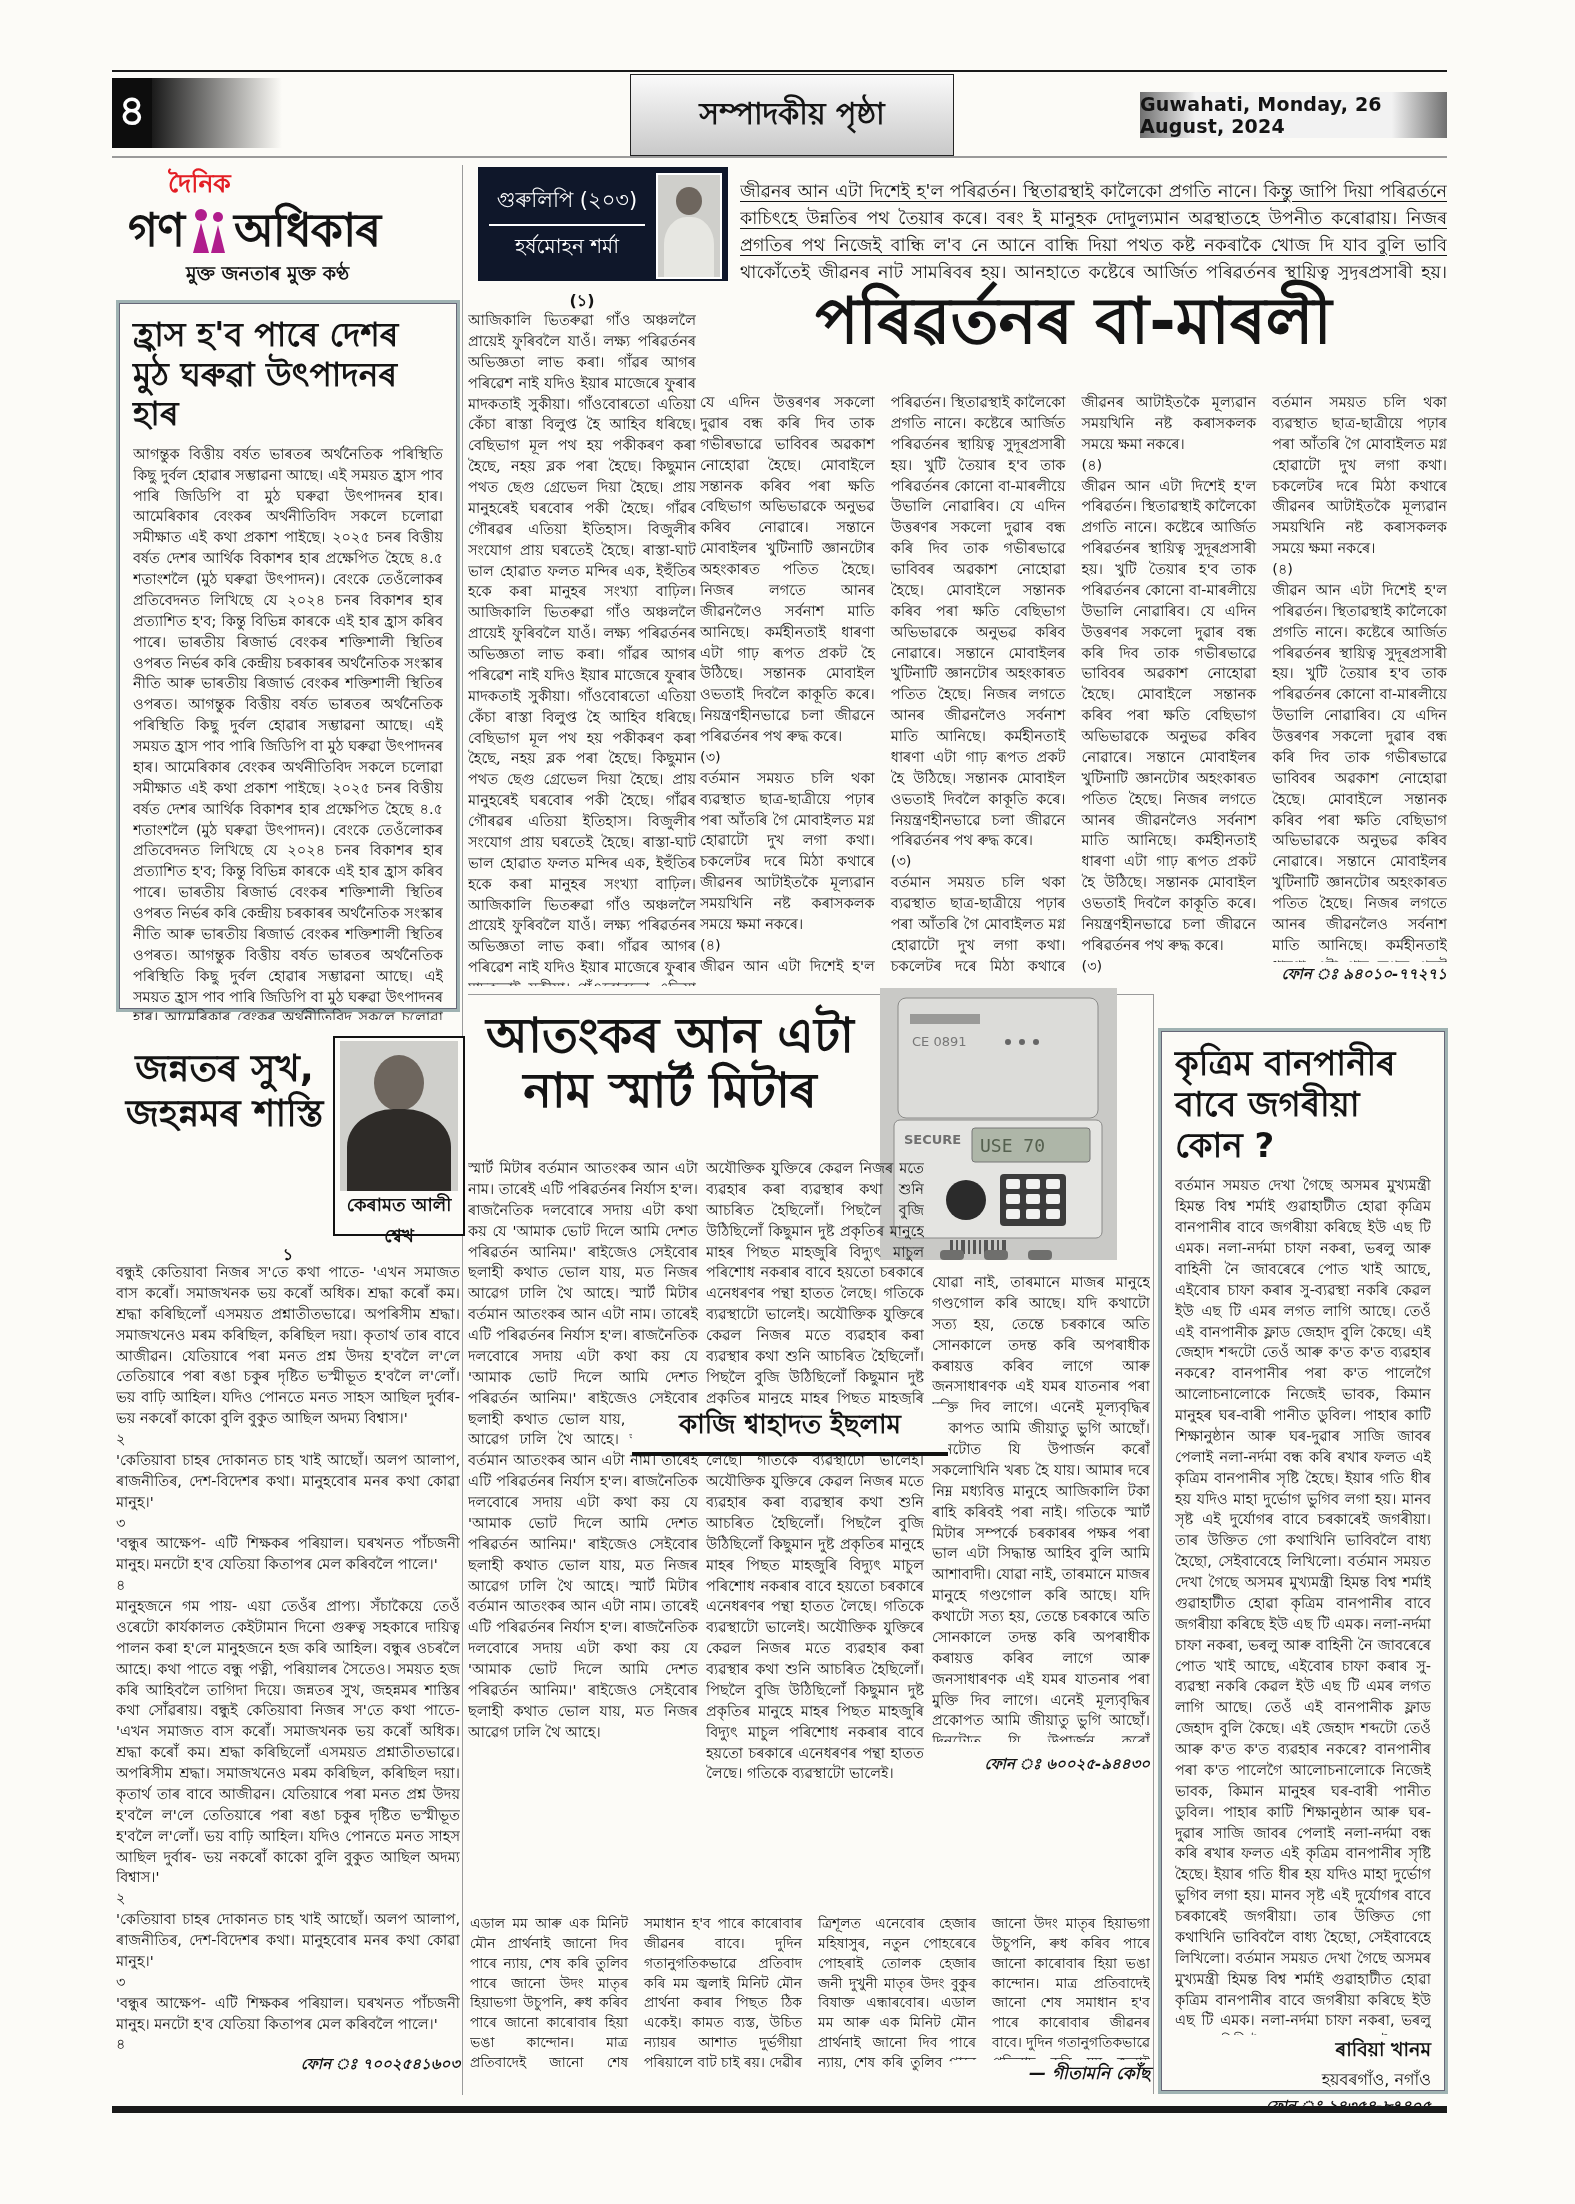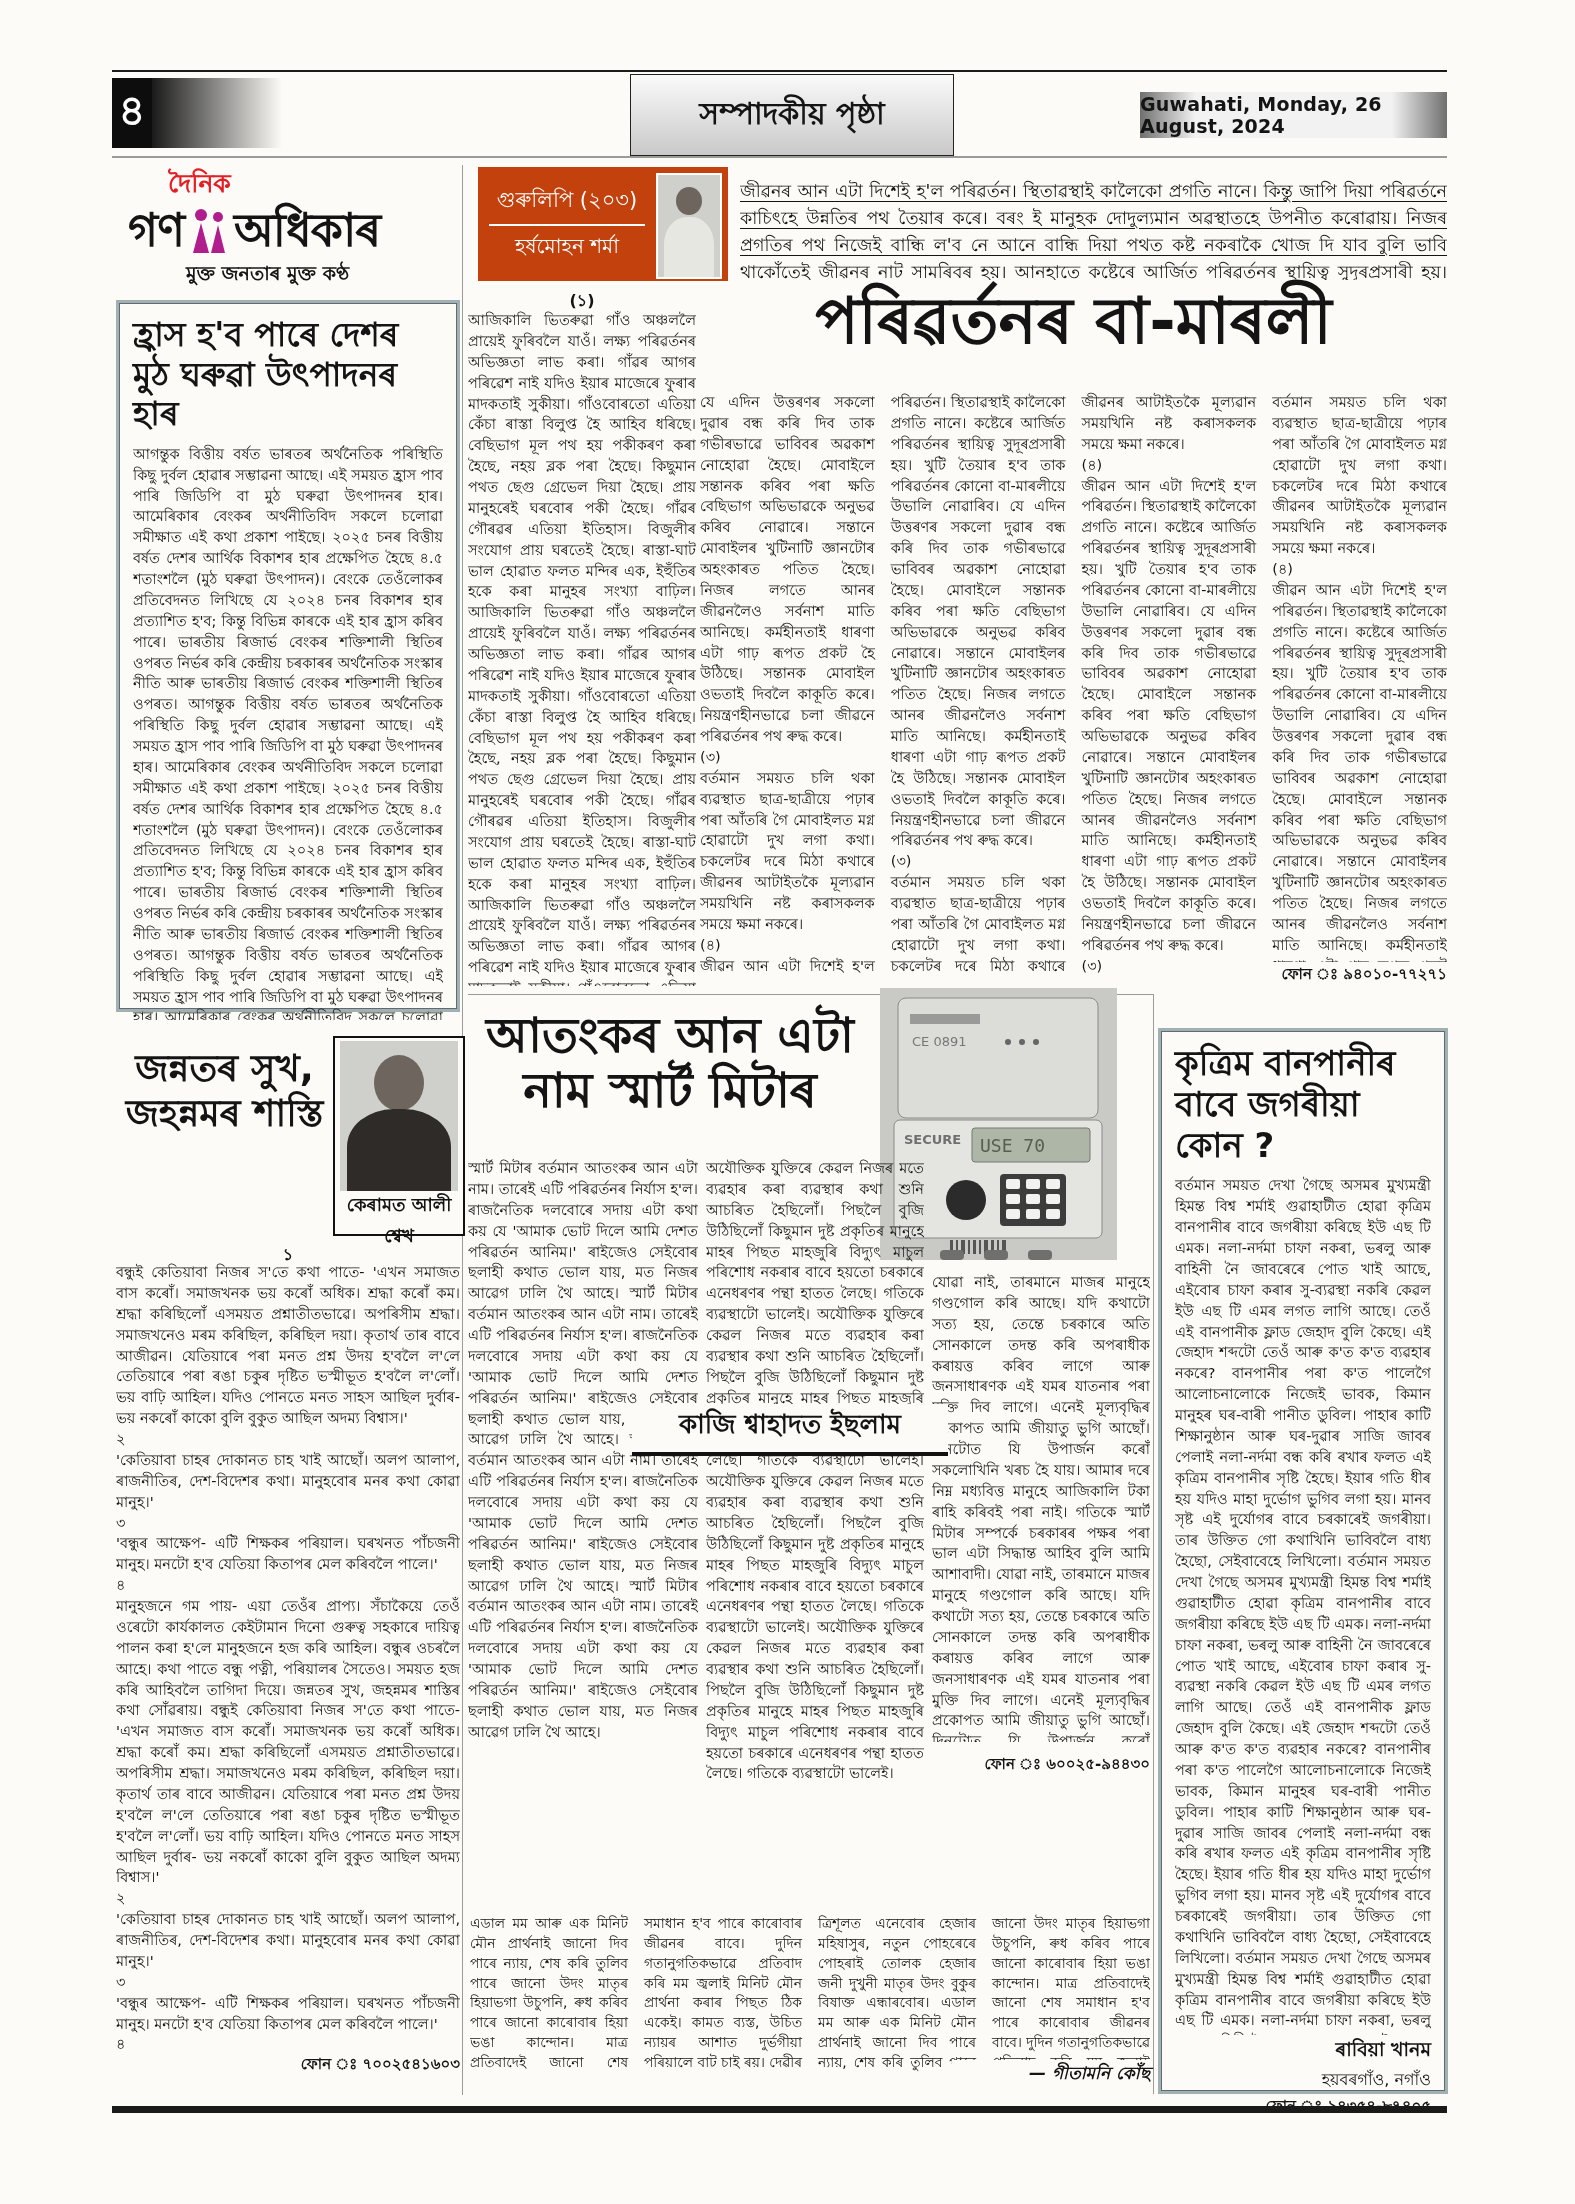--- a/index.html
+++ b/index.html
@@ -15,37 +15,37 @@
   .hdr-center{background:linear-gradient(180deg,#fafafa 0%,#c9c9c9 100%);border:1px solid #222;
               display:flex;align-items:center;justify-content:center;font-size:30px;font-weight:900;}
   .hdr-right{background:linear-gradient(90deg,#6f6f6f 0%,#f2f2f2 18%,#f2f2f2 82%,#6f6f6f 100%);
              display:flex;align-items:center;justify-content:center;font-size:19px;font-weight:900;letter-spacing:.2px;}
   
   .daily{color:#e31e24;font-size:25px;font-weight:900;}
   .mast-title{font-size:46px;font-weight:900;letter-spacing:-1px;line-height:1;display:flex;align-items:flex-end;gap:4px;}
   .tagline{font-size:19px;font-weight:900;}
   .dateline{font-size:17px;font-weight:bold;}
   
-  .guruli{background:#c2410c;color:#fff;display:flex;}
+  .guruli{background:#0f172a;color:#fff;display:flex;}
   .guruli-text{flex:1;display:flex;flex-direction:column;justify-content:center;align-items:center;padding:6px 4px;}
   .guruli-text .l1{font-size:21px;border-bottom:2px solid #fff;padding-bottom:5px;margin-bottom:5px;width:92%;text-align:center;}
   .guruli-text .l2{font-size:20px;}
   .photo{background:#cfcfcb;position:relative;overflow:hidden;}
   .photo .head{position:absolute;left:50%;transform:translateX(-50%);border-radius:50%;background:#6e665e;}
   .photo .body{position:absolute;left:50%;transform:translateX(-50%);border-radius:45% 45% 0 0;background:#4a443e;}
   
   .headline-xl{font-size:64px;font-weight:900;text-align:center;line-height:1.05;}
   .headline-lg{font-size:44px;font-weight:900;text-align:center;line-height:1.15;}
   .headline-md{font-size:34px;font-weight:900;text-align:left;line-height:1.2;}
   .headline-left{font-size:37px;font-weight:900;line-height:1.22;text-align:center;}
   .intro{font-size:17.5px;line-height:1.55;text-align:justify;text-decoration:underline;text-underline-offset:4px;font-weight:500;}
   .body-txt{font-size:14.5px;line-height:1.44;text-align:justify;overflow:hidden;white-space:pre-line;}
   .cols-4{column-count:4;column-gap:16px;}
   .boxed{border:3px solid #9fb2b2;box-shadow:inset 0 0 0 1px #667;background:#fcfbf7;padding:12px 14px;box-sizing:border-box;}
-  .phone{font-size:15px;font-weight:bold;text-align:right;background:#fcfbf7;}
+  .phone{font-size:15px;font-weight:bold;font-style:italic;text-align:right;background:#fcfbf7;}
   .byline-badge{background:#fcfbf7;text-align:center;font-size:26px;font-weight:900;border-bottom:4px solid #111;padding-bottom:4px;}
   .sig{font-size:17px;font-weight:900;font-style:italic;text-align:right;background:#fcfbf7;}
   .sec-num{font-size:16px;font-weight:bold;text-align:center;}
   .cap{font-size:18px;font-weight:900;text-align:center;}
   .footer-author{font-size:19px;font-weight:900;text-align:right;}
   .footer-place{font-size:16px;text-align:right;}
 </style>
 </head>
 <body>
 <div class="sheet">

